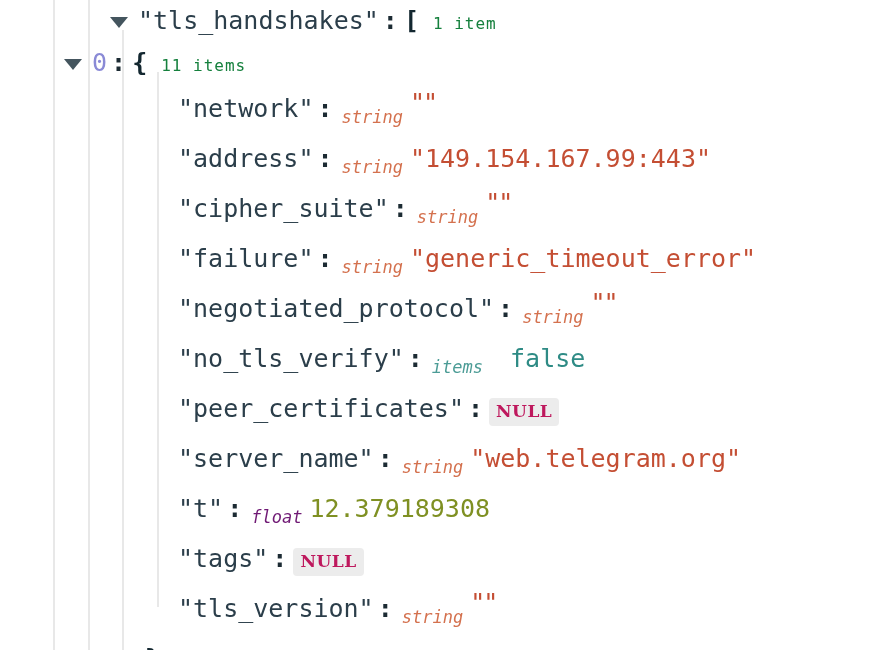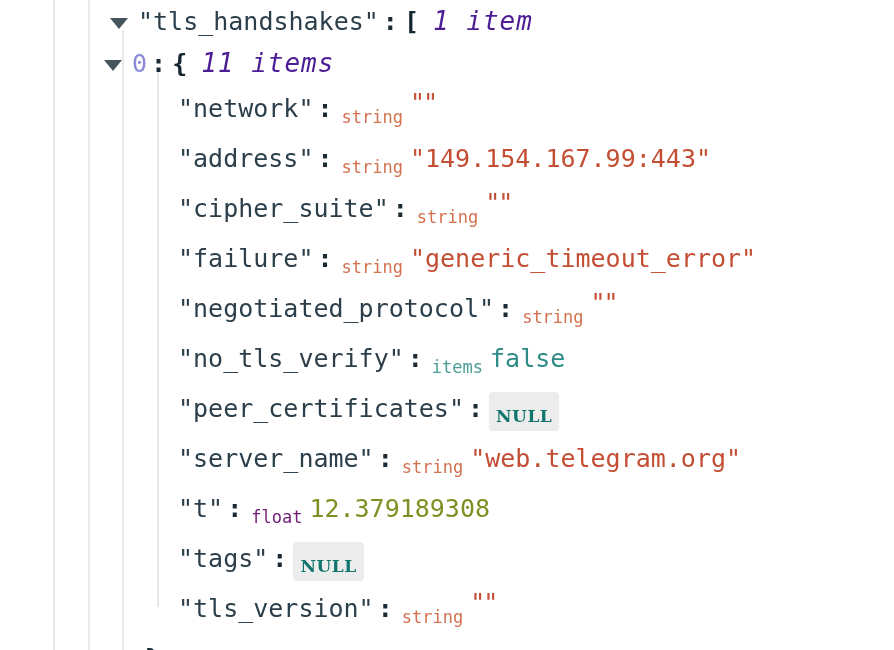--- a/index.html
+++ b/index.html
@@ -44,21 +44,21 @@
     height: 50px;
     line-height: 50px;
     white-space: nowrap;
   }
   .row.first { height: 42px; line-height: 42px; }
   .row.second { height: 42px; line-height: 42px; }
   .row.closing { height: 50px; line-height: 50px; }
 
   
   .ind-0 { padding-left: 110px; }
-  .ind-1 { padding-left: 104px; }
+  .ind-1 { padding-left: 64px; }
   .ind-2 { padding-left: 178px; }
   .ind-close { padding-left: 145px; }
 
   .tri {
     display: inline-block;
     width: 0;
     height: 0;
     border-left: 9px solid transparent;
     border-right: 9px solid transparent;
     border-top: 11px solid #44555e;
@@ -83,52 +83,52 @@
     font-size: 25px;
     font-weight: bold;
     margin: 0 6px 0 4px;
   }
   .bracket {
     color: #132730;
     font-size: 25px;
     font-weight: bold;
   }
   .count {
-    color: #4c1d95;
-    font-size: 26px;
-    font-style: italic;
+    color: #15803d;
+    font-size: 16px;
     margin-left: 14px;
     letter-spacing: 1px;
   }
 
   .type {
     font-size: 17px;
     position: relative;
     top: 6px;
     margin: 0 7px 0 3px;
+    font-style: italic;
   }
   .type-string { color: #d4714e; }
   .type-bool   { color: #4c9c96; }
   .type-float  { color: #701a75; }
 
   .val { font-size: 25px; }
   .val-string { color: #c44e33; }
   .val-empty  { color: #c44e33; position: relative; top: -6px; letter-spacing: -2px; }
-  .val-bool   { color: #2e8b85; }
+  .val-bool   { color: #2e8b85; margin-left: 20px; }
   .val-float  { color: #7f9023; }
 
   .null-badge {
     display: inline-block;
     background: #ececec;
-    color: #0f766e;
+    color: #be185d;
     font-family: "DejaVu Serif", "Liberation Serif", serif;
     font-weight: bold;
     font-size: 17px;
     line-height: 1;
-    padding: 16px 7px 6px 7px;
+    padding: 5px 7px 6px 7px;
     border-radius: 4px;
     vertical-align: middle;
     position: relative;
     top: -1px;
     letter-spacing: 0.5px;
   }
 
   .close-brace {
     color: #132730;
     font-size: 25px;

